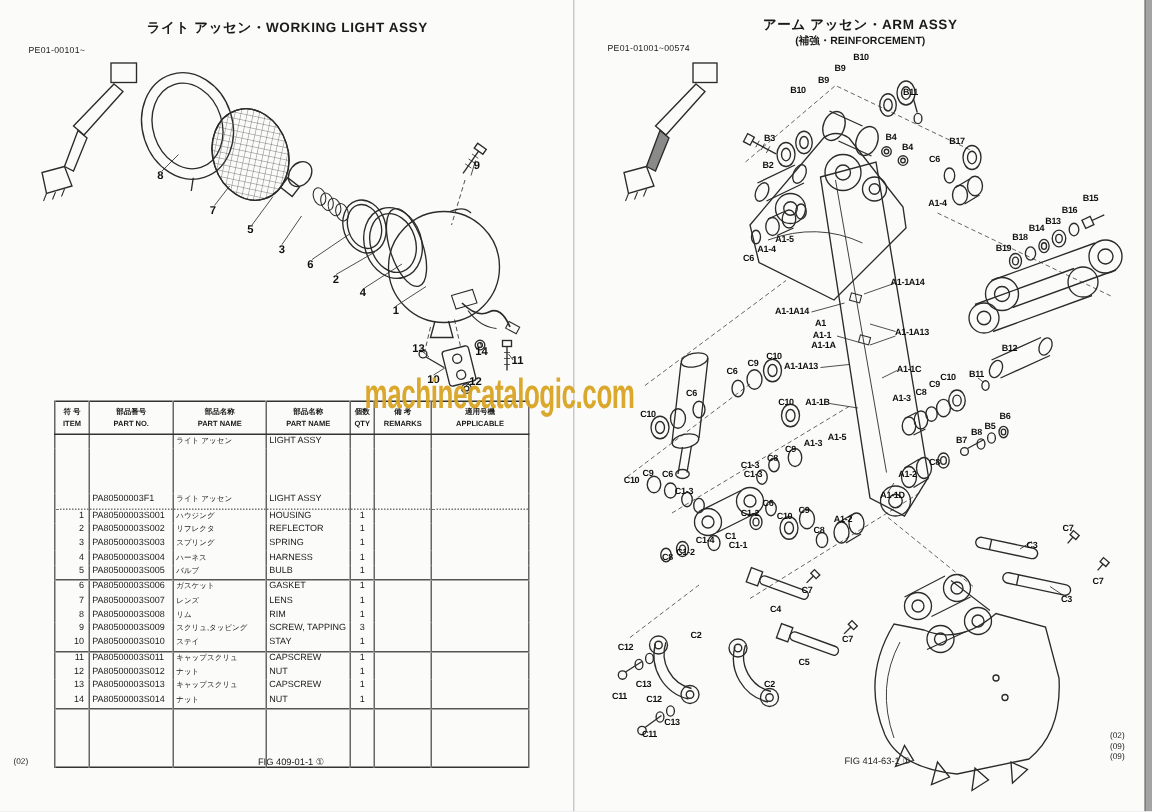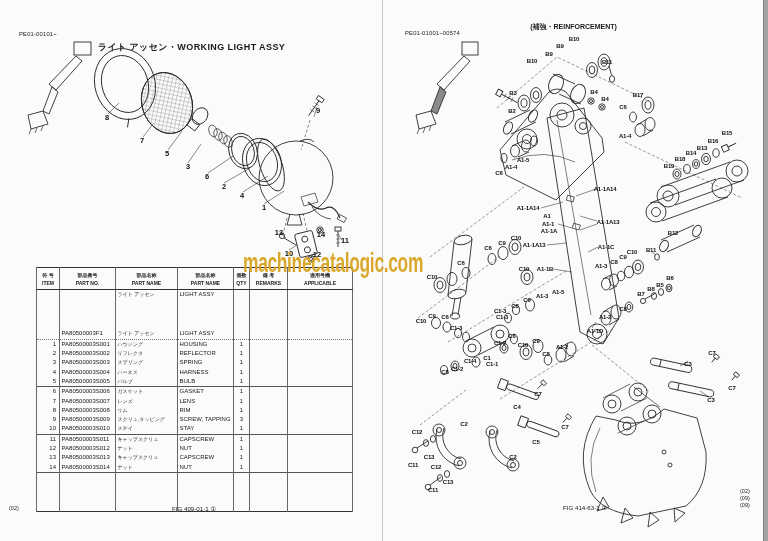--- a/index.html
+++ b/index.html
@@ -1,21 +1,21 @@
 <!DOCTYPE html>
 <html><head>
 <meta charset="utf-8">
 <style>
   html,body{margin:0;padding:0;background:#e8e8e8;}
   .canvas{position:relative;width:768px;height:541px;background:#fbfbfa;overflow:hidden;
           font-family:"Liberation Sans","DejaVu Sans",sans-serif;color:#1a1a1a;}
   .divider{position:absolute;left:382px;top:0;width:1px;height:541px;background:#c9c9c9;}
   .edge-strip{position:absolute;right:0;top:0;width:4px;height:541px;background:#a3a3a3;border-left:1px solid #7e7e7e;}
   .page-title{position:absolute;text-align:center;font-size:9px;font-weight:bold;letter-spacing:0.4px;white-space:nowrap;}
-  #title-left{left:0;top:12px;width:383px;margin-top:29px;}
+  #title-left{left:0;top:12px;width:383px;}
   #title-right{left:384px;top:10px;width:379px;}
   #subtitle-right{position:absolute;left:384px;top:22px;width:379px;text-align:center;font-size:7px;font-weight:bold;}
   .serial{position:absolute;font-size:5.8px;letter-spacing:0.2px;}
   #serial-left{left:19px;top:31px;}
   #serial-right{left:405px;top:30px;}
   .fig-label{position:absolute;font-size:6.2px;text-align:center;}
   #fig-left{left:36px;top:505px;width:316px;}
   #fig-right{left:500px;top:504px;width:170px;}
   .page-note{position:absolute;left:9px;top:505px;font-size:5.5px;}
   #right-page-notes{position:absolute;left:740px;top:488px;font-size:5.5px;line-height:7px;}
@@ -405,20 +405,21 @@
         <path d="M553,269 L572,272"></path>
           <path d="M652,252 L656,255"></path>
         <path d="M688,361 L680,366"></path>
           <path d="M709,397 L700,391"></path>
       </g>
     </g>
   </svg>
 
   <div class="page-title" id="title-left">ライト アッセン・WORKING LIGHT ASSY</div>
   <div class="serial" id="serial-left">PE01-00101~</div>
+  <div class="page-title" id="title-right">アーム アッセン・ARM ASSY</div>
   <div id="subtitle-right">(補強・REINFORCEMENT)</div>
   <div class="serial" id="serial-right">PE01-01001~00574</div>
   <div class="fig-label" id="fig-left">FIG 409-01-1 ①</div>
   <div class="fig-label" id="fig-right">FIG 414-63-1 ①</div>
   <div class="page-note">(02)</div>
   <div id="right-page-notes">
       <div>(02)</div>
       <div>(09)</div>
       <div>(09)</div>
     </div>

